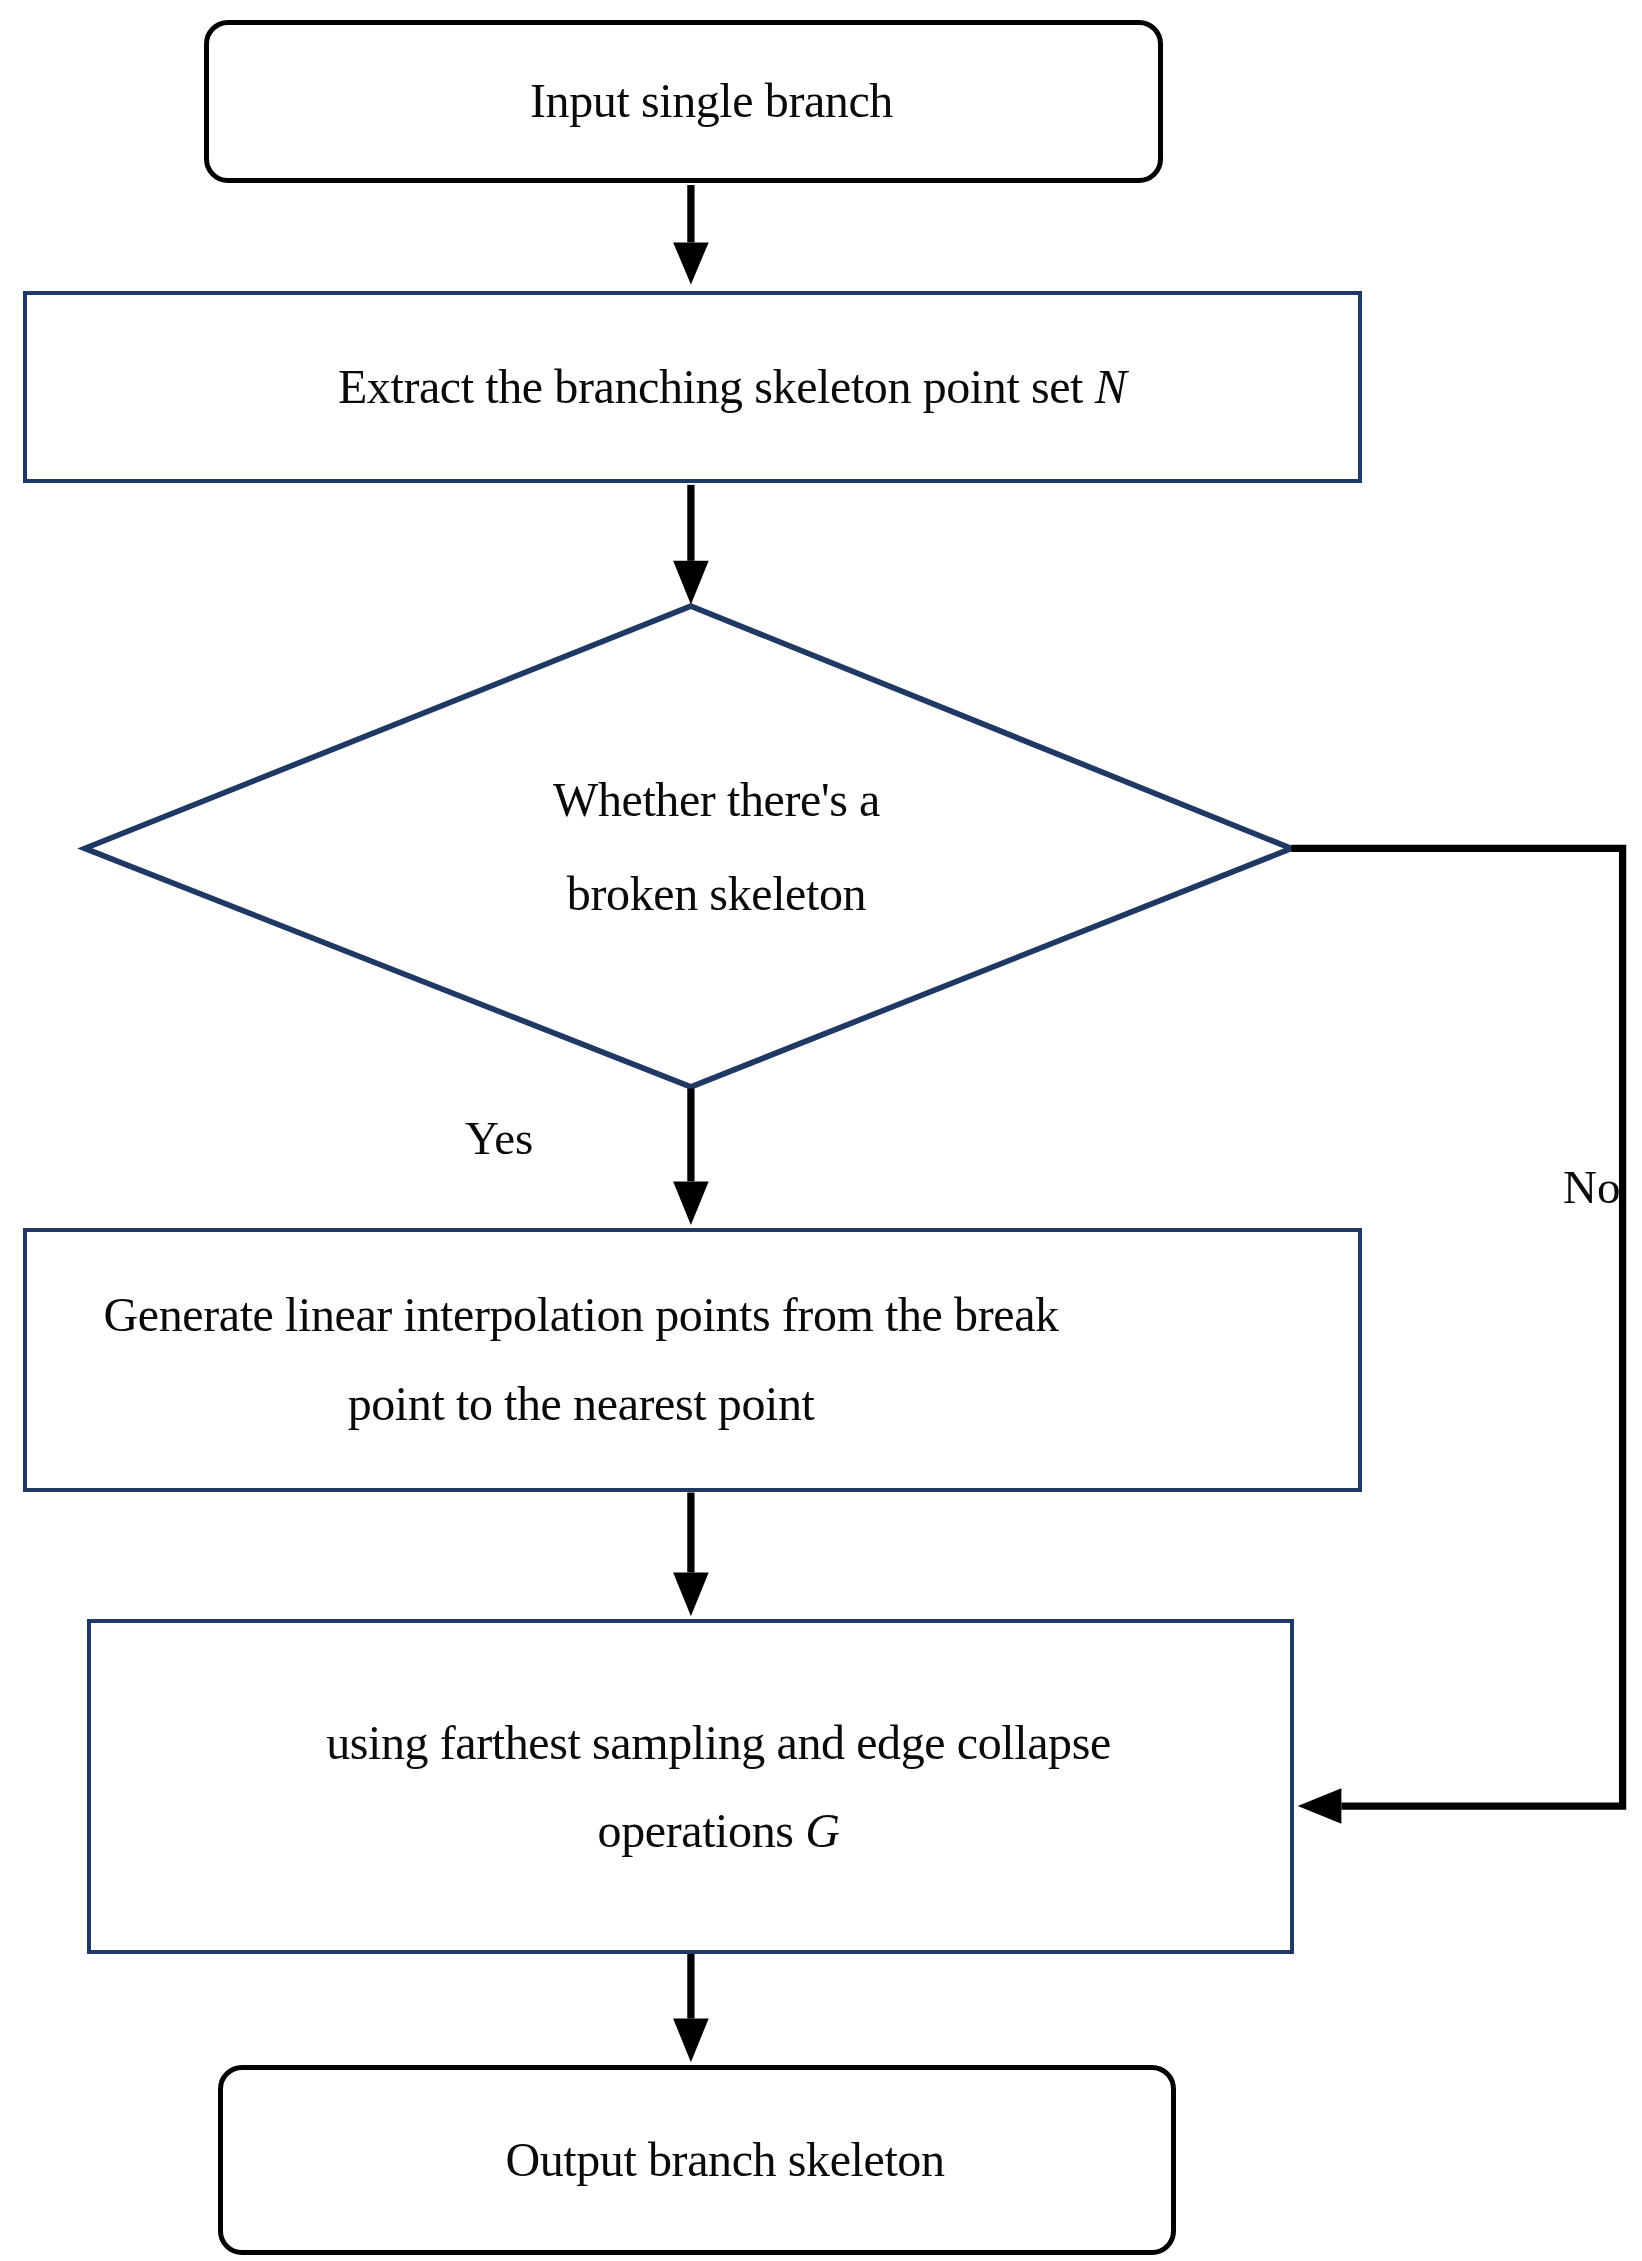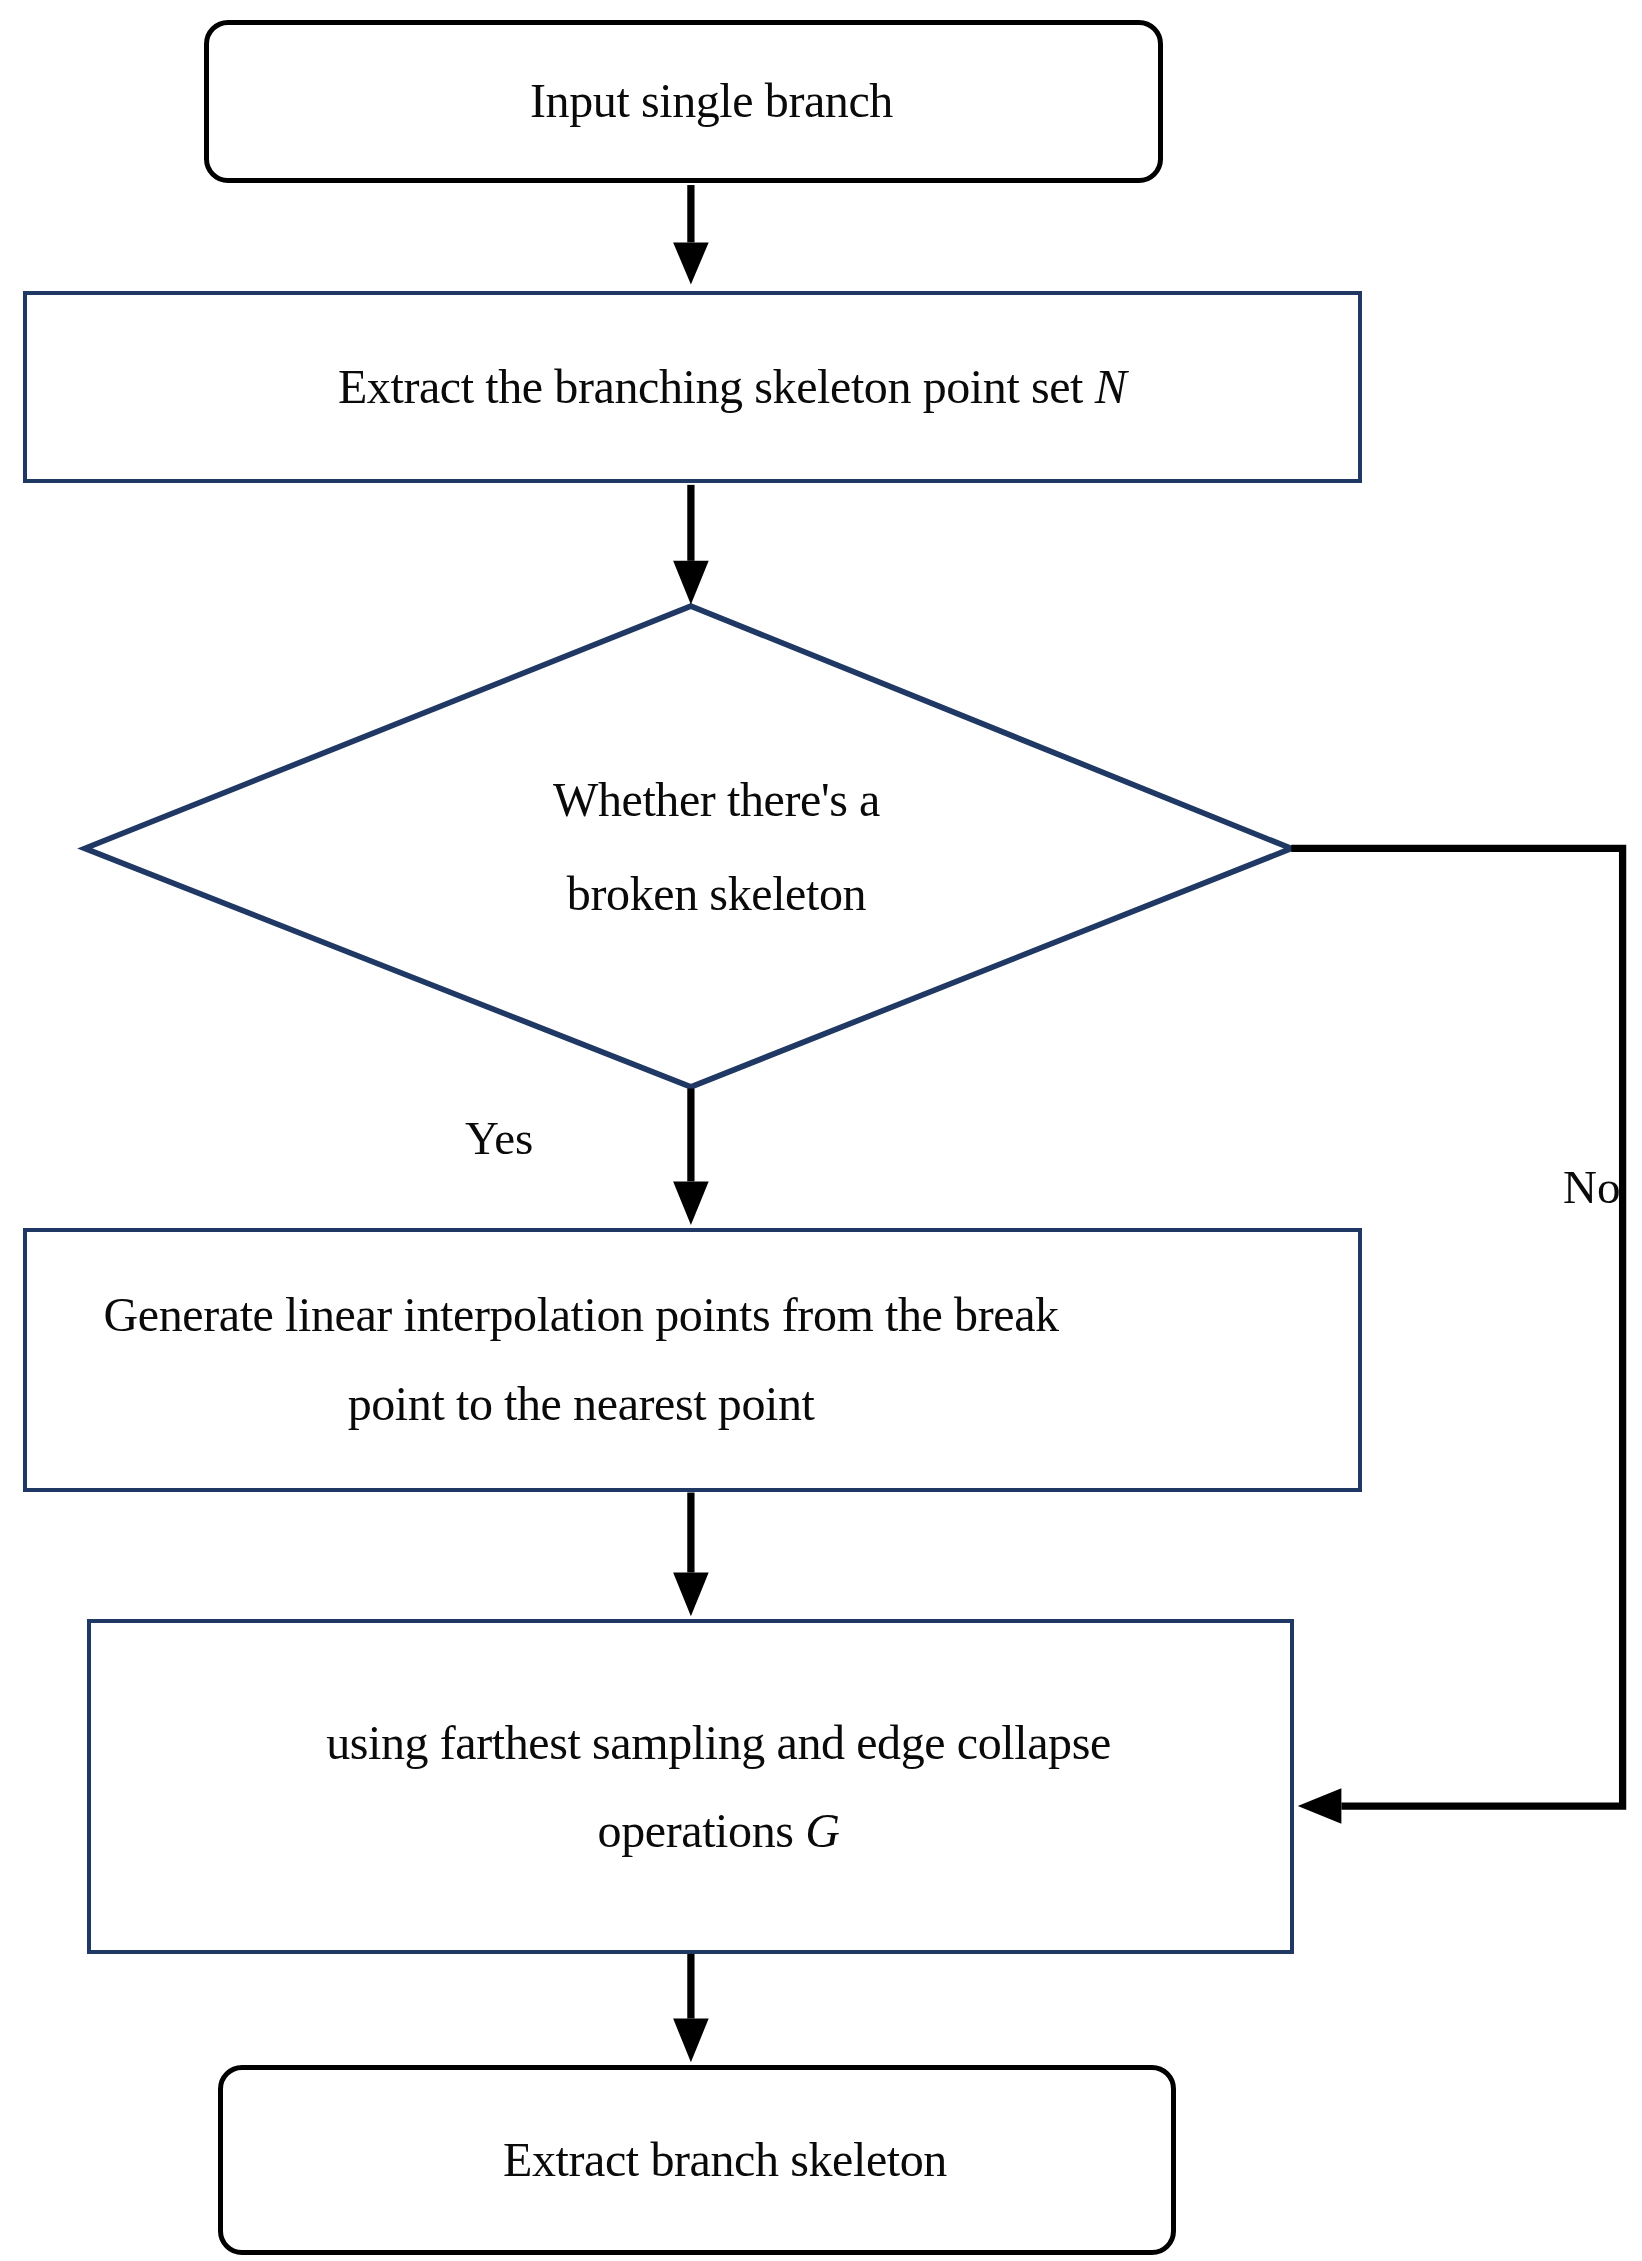--- a/index.html
+++ b/index.html
@@ -147,17 +147,17 @@
   </div>
 
   <div class="process" style="left:87px; top:1619px; width:1207px; height:335px;"></div>
   <div class="node-text" style="left:87px; top:1619px; width:1207px; height:335px; line-height:1.82;">
     <span class="ln">using farthest sampling and edge collapse</span>
     <span class="ln"><span>operations </span><em>G</em></span>
   </div>
 
   <div class="terminator" style="left:218px; top:2065px; width:958px; height:190px;"></div>
   <div class="node-text" style="left:218px; top:2065px; width:958px; height:190px;">
-    <span class="ln">Extract branch skeleton</span>
+    <span class="ln">Output branch skeleton</span>
   </div>
 
 </div>
 
 
 </body></html>

